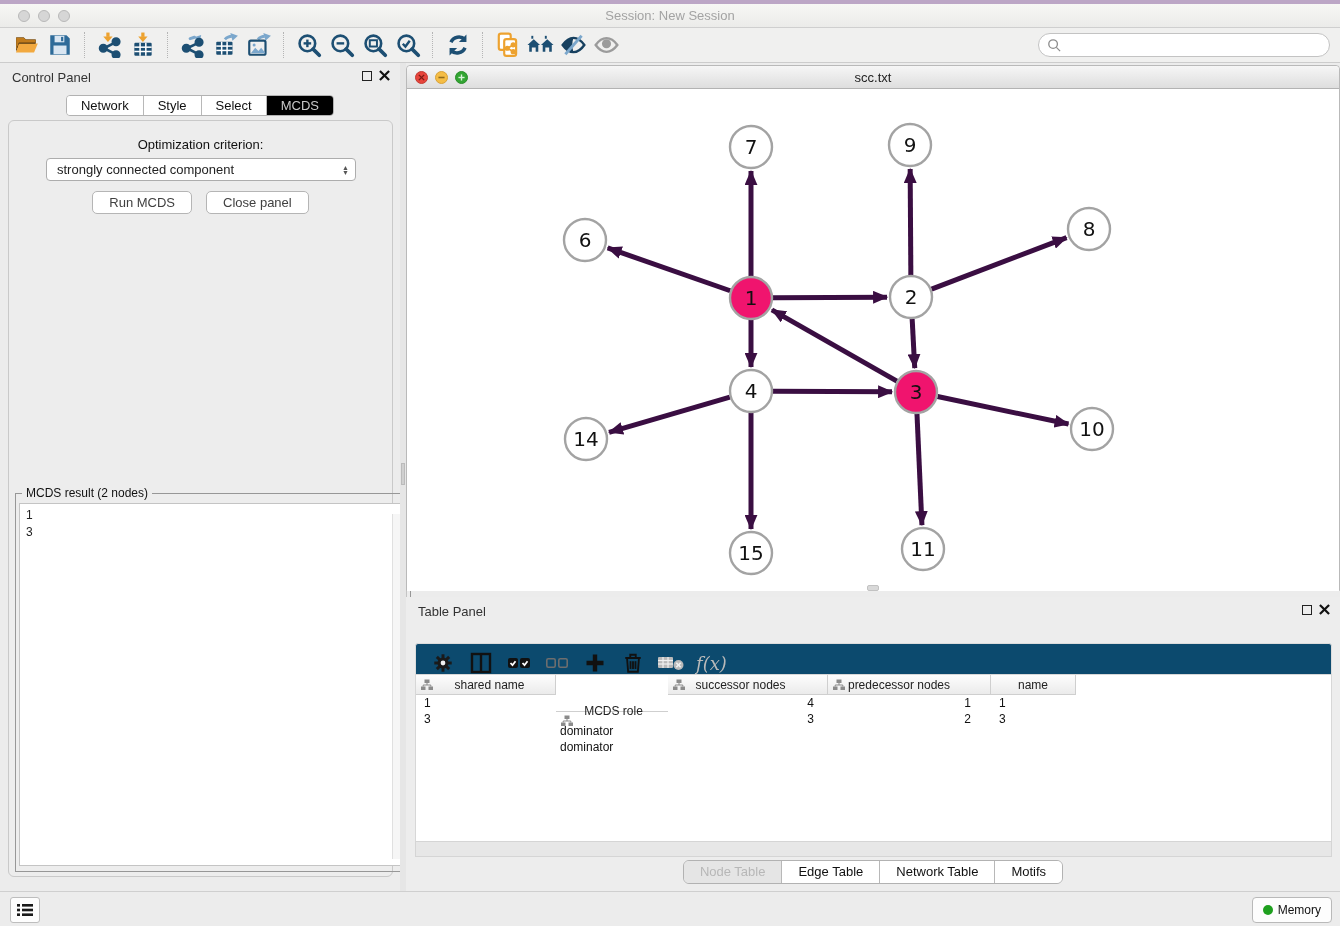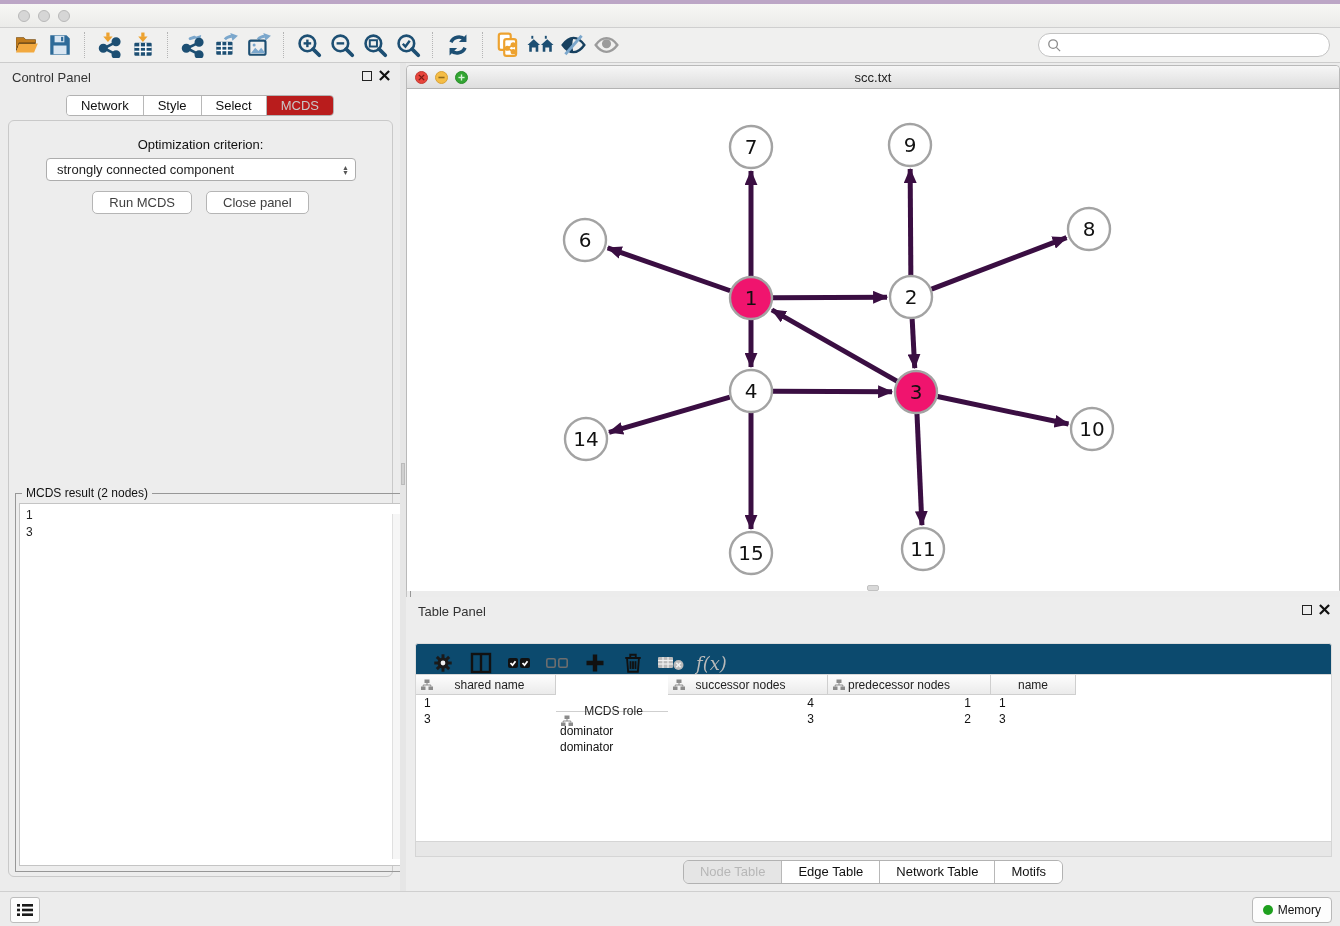--- a/index.html
+++ b/index.html
@@ -38,21 +38,21 @@
   .panel-icons { position:absolute; top:7px; right:10px; display:flex; gap:7px; align-items:center; }
   .float-ic { width:10px; height:10px; border:1.5px solid #222; }
   .close-ic svg { display:block; }
   .cp-tabs { position:absolute; top:32px; left:0; width:100%; display:flex; justify-content:center; }
   .seg { display:flex; border:1px solid #b2b2b2; border-radius:4px; overflow:hidden; height:21px; }
   .seg .tab {
     background:#ffffff; color:#111; font-size:13px; padding:2px 14px; border-right:1px solid #b8b8b8;
     display:flex; 
   }
   .seg .tab:last-child { border-right:none; }
-  .seg .tab.inactive-look { background:#b91c1c; color:#c8c8c8; }
+  .seg .tab.inactive-look { background:#000000; color:#c8c8c8; }
   .cp-content {
     position:absolute; left:8px; top:57px; width:385px; height:757px;
     background:#ededed; border:1px solid #c9c9c9; border-radius:6px;
   }
   .opt-label { position:absolute; top:16px; width:100%; text-align:center; font-size:13px; color:#111; }
   .dropdown {
     position:absolute; left:37px; top:37px; width:310px; height:23px; background:#ffffff;
     border:1px solid #adadad; border-radius:4px; display:flex; align-items:center;
     font-size:13px; padding-left:10px;
   }
@@ -154,20 +154,21 @@
 
 <div id="app">
 
   <div class="top-strip"></div>
   <div class="titlebar">
     <div class="traffic">
       <span class="dot"></span>
       <span class="dot"></span>
       <span class="dot"></span>
     </div>
+    <div class="win-title">Session: New Session</div>
   </div>
 
   <div class="toolbar">
     <span class="tbtn">
       <svg width="26" height="26" viewBox="0 0 24 24">
           <path d="M2 5h7l2 2h9v4H5L2 18z" fill="#b97а1f"></path>
           <path d="M2 5h7l2 2h9v3H4.5L2 17z" fill="#c07b1c"></path>
           <path d="M4.5 10.5H22L18.5 19H1.8z" fill="#f2a93f"></path>
         </svg>
     </span>

